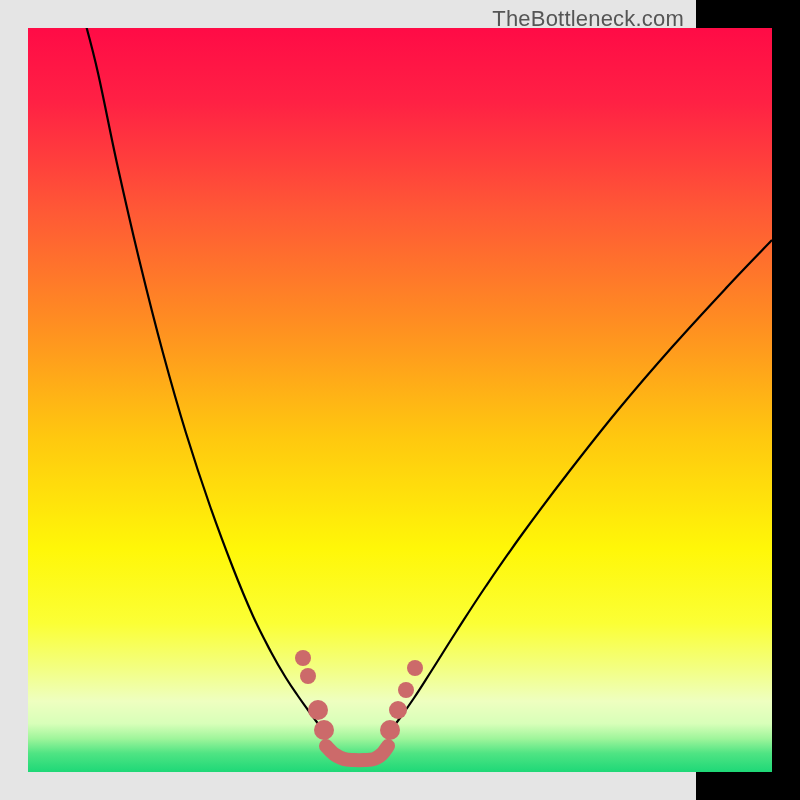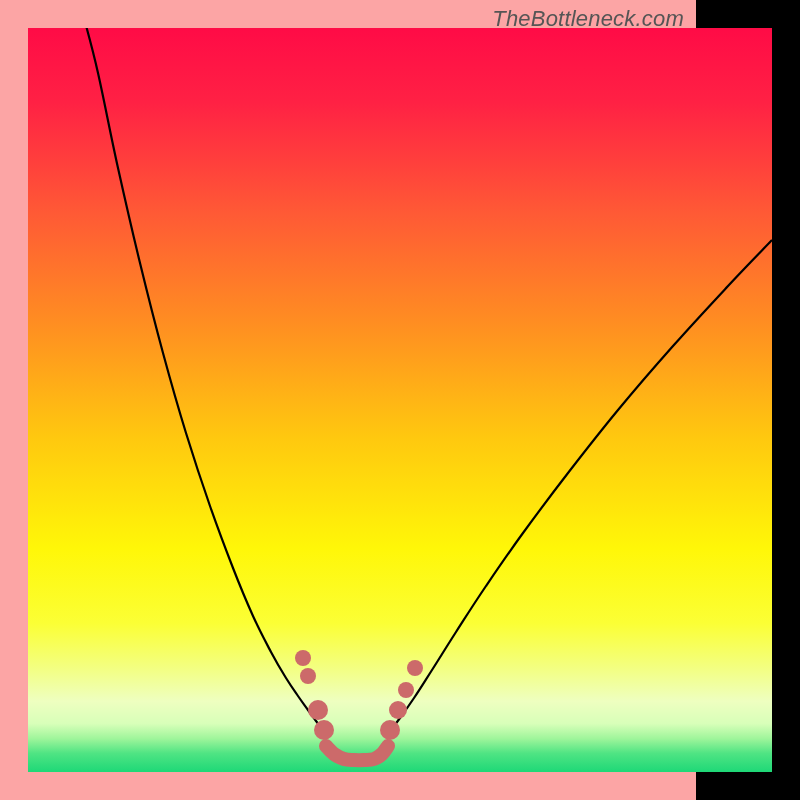--- a/index.html
+++ b/index.html
@@ -10,22 +10,21 @@
     background: #000;
     overflow: hidden;
     font-family: Arial, Helvetica, sans-serif;
   }
   .frame {
     position: absolute;
     left: 0;
     top: 0;
     width: 696px;
     height: 800px;
-    background: #fca5a5;
-    font-style: italic;
+    background: #e5e5e5;
   }
   .plot {
     position: absolute;
     left: 28px;
     top: 28px;
     width: 744px;
     height: 744px;
     overflow: hidden;
   }
   .gradient {

